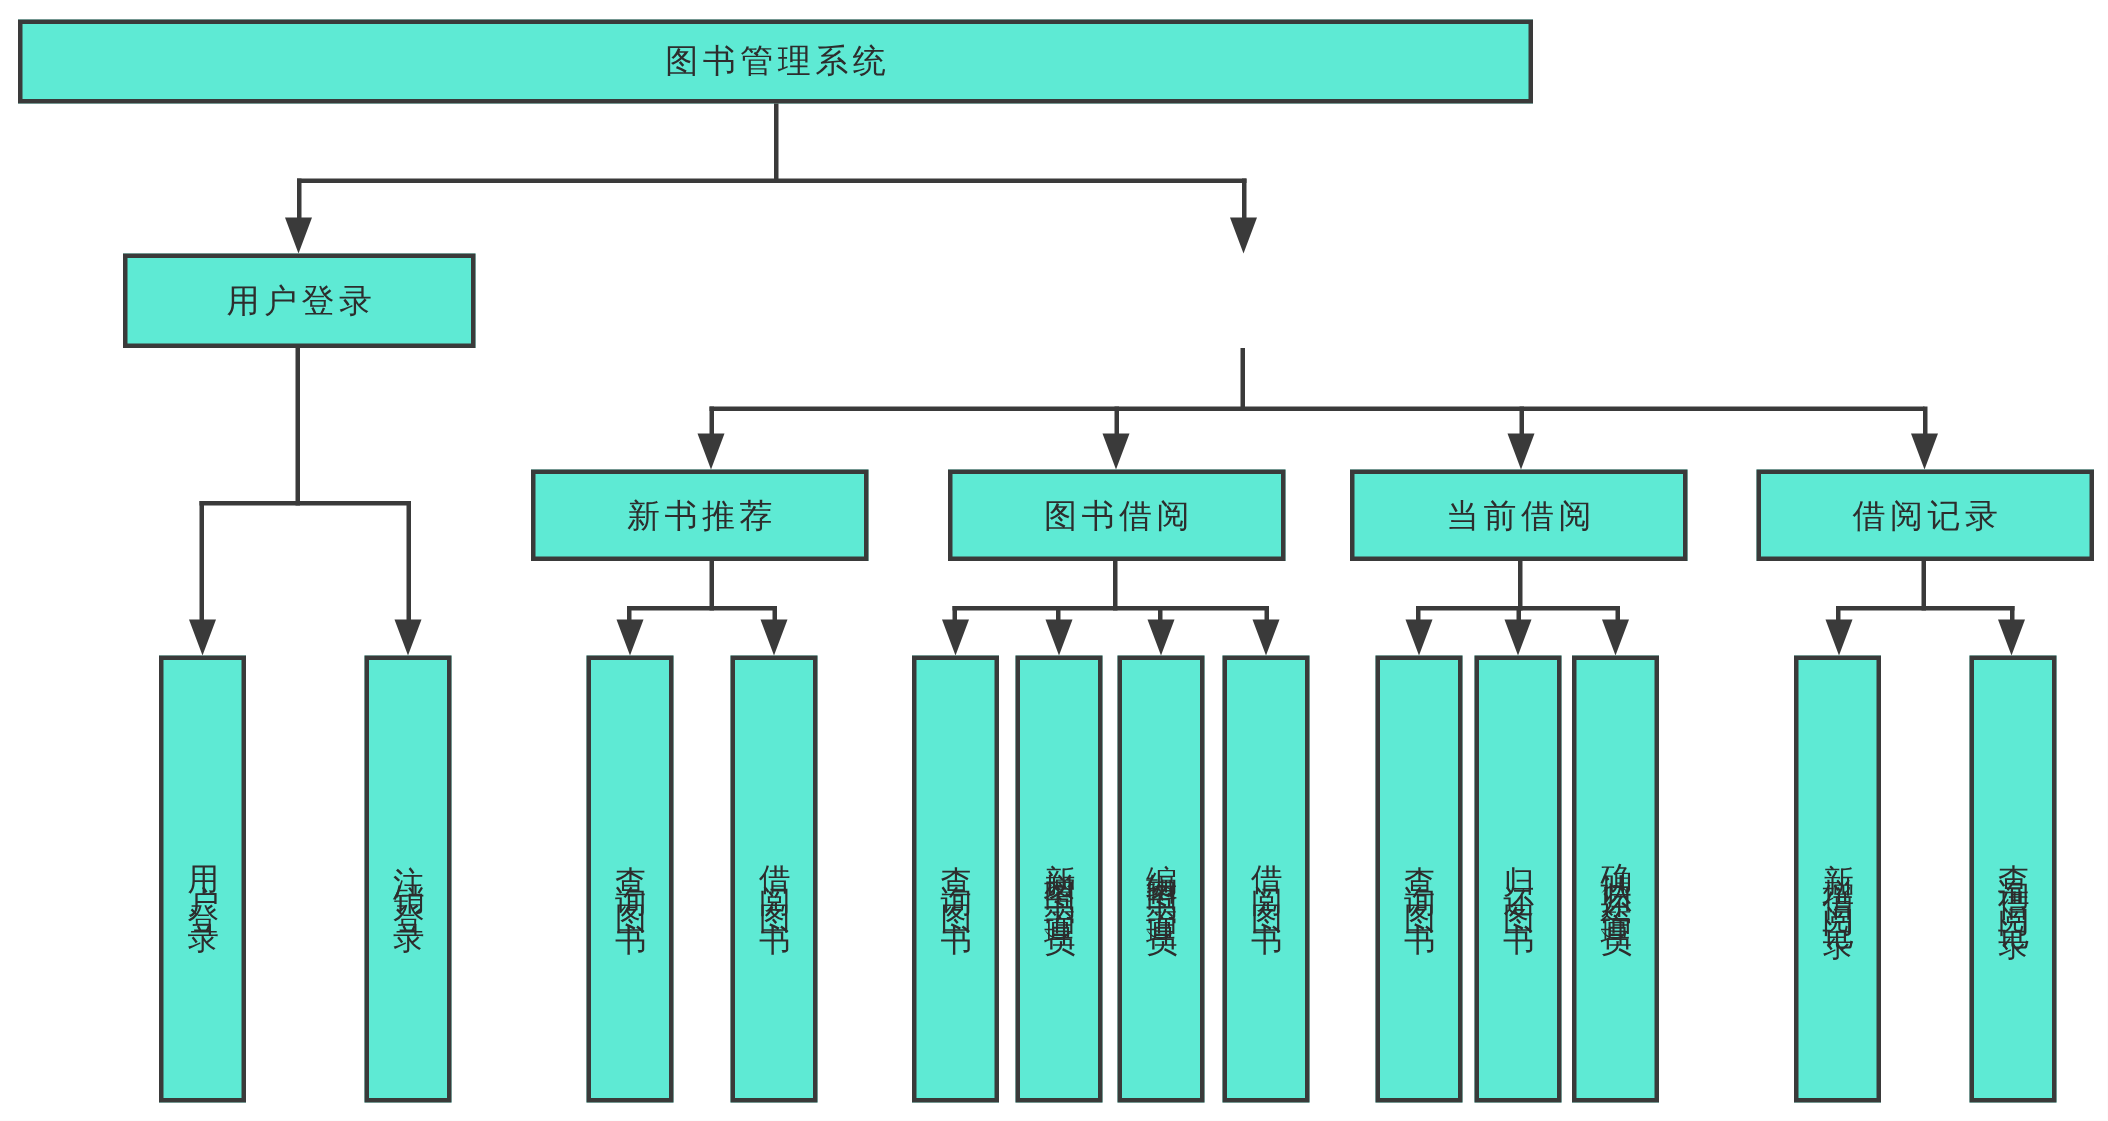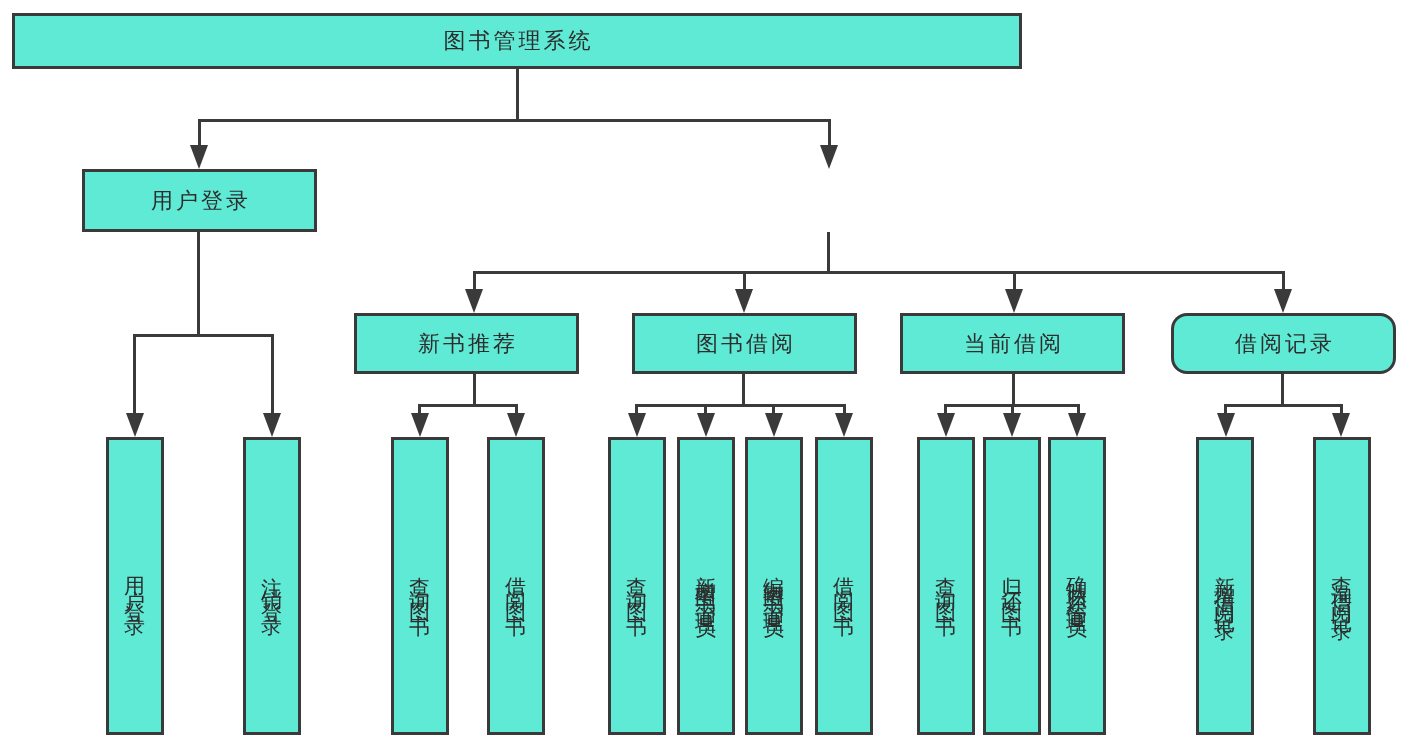--- a/index.html
+++ b/index.html
@@ -63,21 +63,21 @@
   <div class="ln vln" style="left:743px;  top:271px; height:20px;"></div>
   <div class="arrowhead" style="left:735px;  top:289px;"></div>
   <div class="ln vln" style="left:1013px; top:271px; height:20px;"></div>
   <div class="arrowhead" style="left:1005px; top:289px;"></div>
   <div class="ln vln" style="left:1282px; top:271px; height:20px;"></div>
   <div class="arrowhead" style="left:1274px; top:289px;"></div>
 
   <div class="box h-box l3-box" style="left:354px;">新书推荐</div>
   <div class="box h-box l3-box" style="left:632px;">图书借阅</div>
   <div class="box h-box l3-box" style="left:900px;">当前借阅</div>
-  <div class="box h-box l3-box" style="left:1171px;border-radius:16px;">借阅记录</div>
+  <div class="box h-box l3-box" style="left:1171px;">借阅记录</div>
 
   <div class="ln vln" style="left:197px; top:232px; height:105px;"></div>
   <div class="ln hln" style="left:133px; top:334px; width:141px;"></div>
   <div class="ln vln" style="left:133px; top:334px; height:82px;"></div>
   <div class="arrowhead" style="left:126px; top:413px;"></div>
   <div class="ln vln" style="left:271px; top:334px; height:82px;"></div>
   <div class="arrowhead" style="left:263px; top:413px;"></div>
 
   <div class="ln vln" style="left:473px; top:374px; height:33px;"></div>
   <div class="ln hln" style="left:418px; top:404px; width:100px;"></div>

